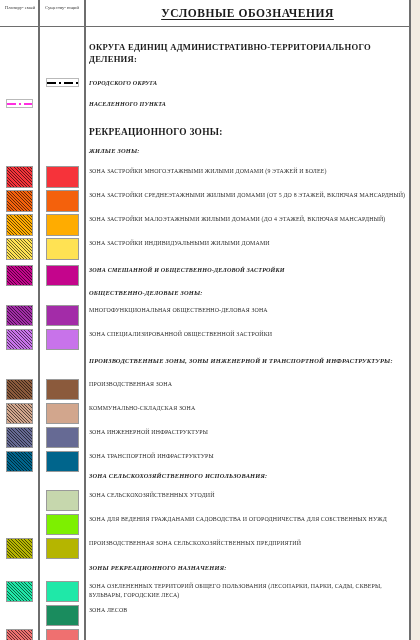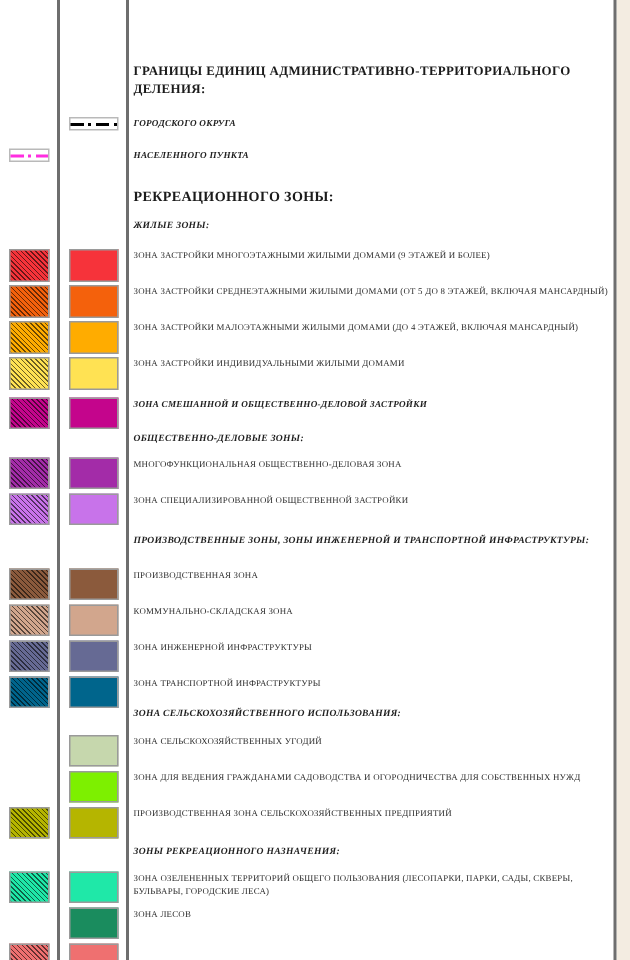--- a/index.html
+++ b/index.html
@@ -93,23 +93,32 @@
   .bline-inner { width: 100%; height: 100%; }
 </style>
 </head>
 <body>
 
 <div id="legend">
 
   <div class="vrule" id="vrule-a"></div>
   <div class="vrule" id="vrule-b"></div>
 
+  <div id="hdr">
+    <div id="hdr-left-txt">Планиру-
+емый</div>
+    <div id="hdr-mid-txt">Существу-
+ющий</div>
+    <div id="hdr-title">
+      <span>УСЛОВНЫЕ ОБОЗНАЧЕНИЯ</span>
+    </div>
+  </div>
 
   <div class="row" style="top:41px;">
-    <div class="lbl t-sec">ГРАНИЦЫ ЕДИНИЦ АДМИНИСТРАТИВНО-ТЕРРИТОРИАЛЬНОГО ДЕЛЕНИЯ:</div>
+    <div class="lbl t-sec">ОКРУГА ЕДИНИЦ АДМИНИСТРАТИВНО-ТЕРРИТОРИАЛЬНОГО ДЕЛЕНИЯ:</div>
   </div>
 
   <div class="row" style="top:78px;">
     <div class="bline sw-mid" style="top:0;height:9px;background:#fff;border:1px solid #b9b9b9;">
       <div class="bline-inner" id="bl-black" style="background: repeating-linear-gradient(to right, rgb(0, 0, 0) 0px, rgb(0, 0, 0) 9px, transparent 9px, transparent 12px, rgb(0, 0, 0) 12px, rgb(0, 0, 0) 14px, transparent 14px, transparent 17px); height: 2.4px; margin-top: 3px;"></div>
     </div>
     <div class="lbl t-itm-i" style="top:1px;">ГОРОДСКОГО ОКРУГА</div>
   </div>
 
   <div class="row" style="top:99px;">

